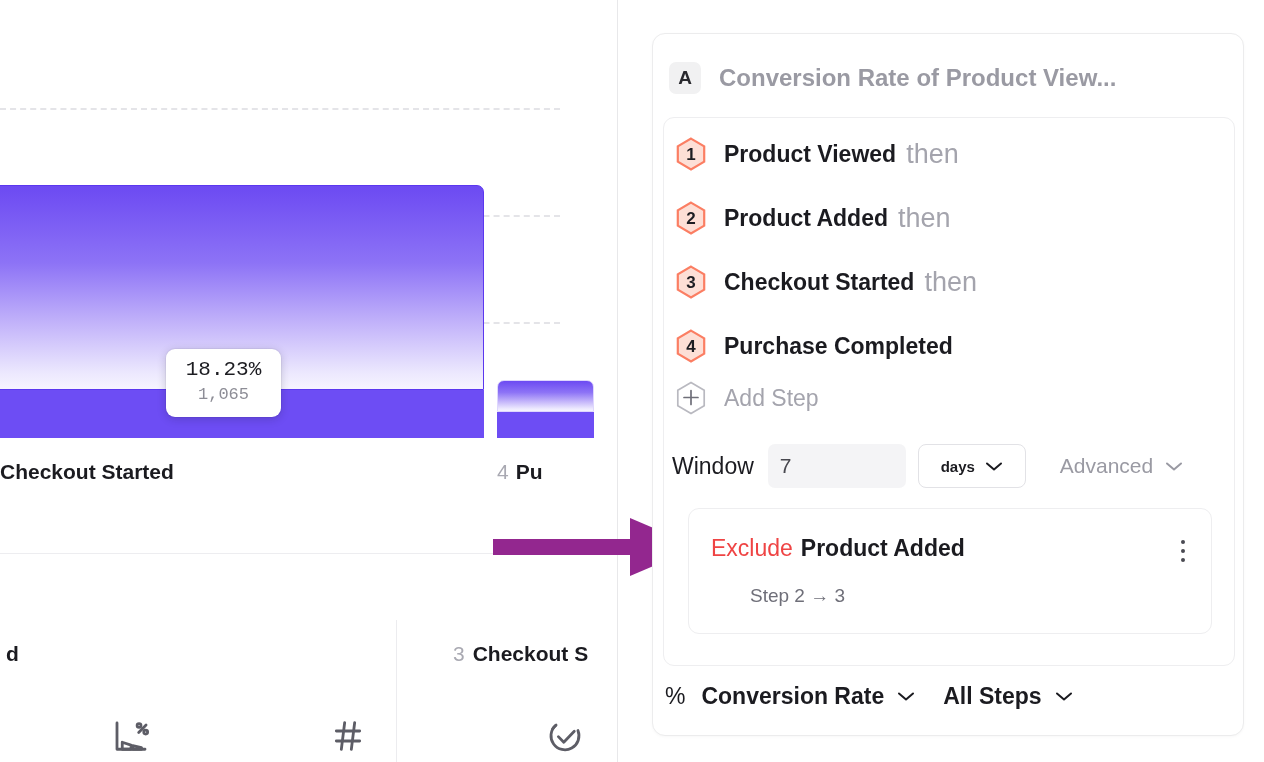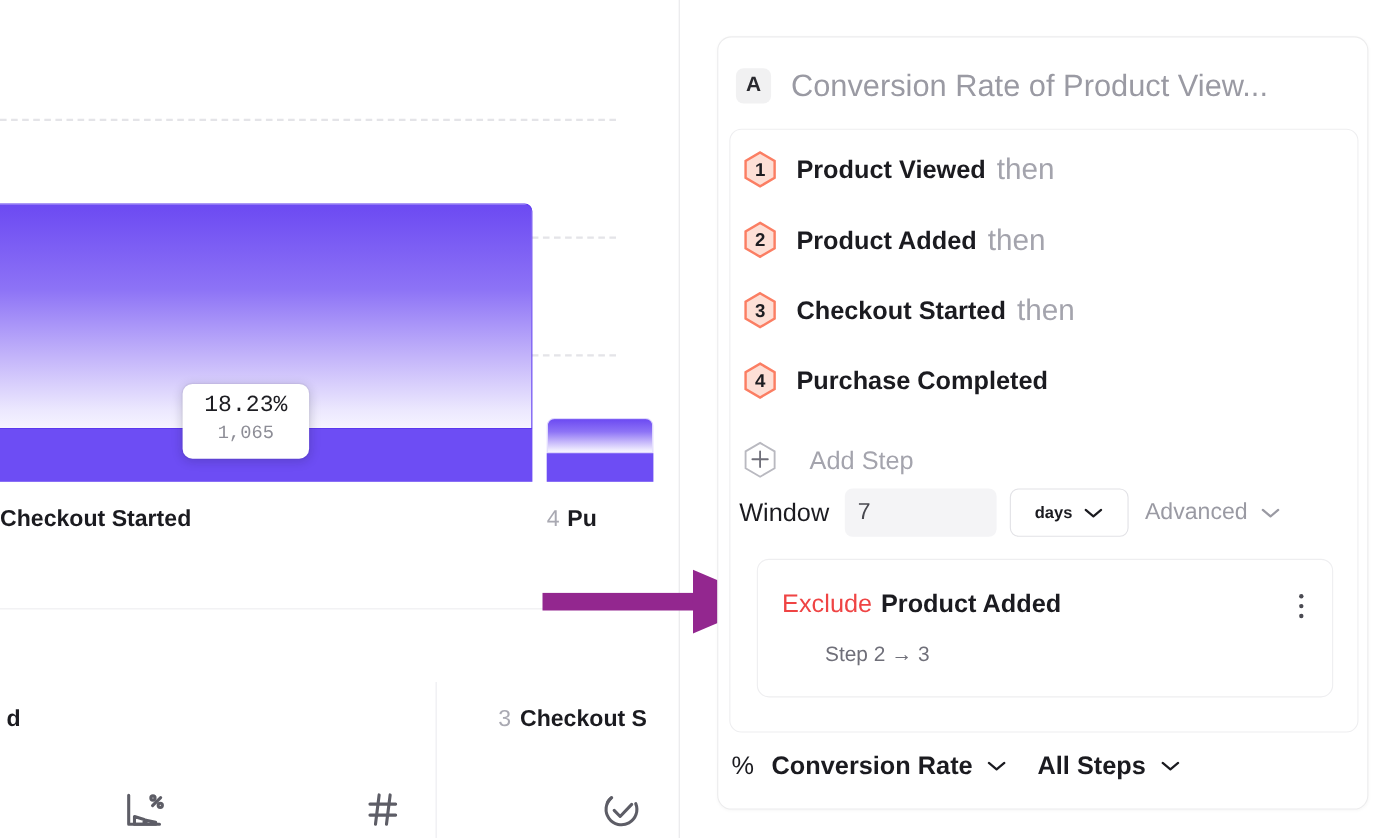--- a/index.html
+++ b/index.html
@@ -110,21 +110,21 @@
     position:absolute;left:0;top:0;width:100%;height:87px;
   }
   #panel-letter{
     position:absolute;left:16px;top:28px;width:32px;height:32px;
     background:#f1f1f2;border-radius:7px;
     font-size:19px;font-weight:700;color:#29292e;
     display:flex;align-items:center;justify-content:center;
   }
   #panel-title{
     position:absolute;left:66px;top:28px;height:32px;display:flex;align-items:center;
-    font-size:28px;color:#9a9aa3;white-space:nowrap;
+    font-size:24px;color:#9a9aa3;white-space:nowrap;font-weight:bold;
   }
 
   #steps-card{
     position:absolute;left:10px;top:83px;width:572px;height:549px;
     border:1px solid #eeeef0;border-radius:11px;box-sizing:border-box;
   }
 
   .step-row{
     position:absolute;left:12px;height:40px;display:flex;align-items:center;
   }
@@ -137,42 +137,42 @@
     position:relative;font-size:17px;font-weight:700;color:#1d1d22;line-height:1;
   }
   .step-name{font-size:23px;font-weight:700;color:#1b1b20;white-space:nowrap;}
   .step-then{font-size:27px;font-weight:400;color:#a4a4ad;margin-left:10px;}
   .addstep-label{font-size:23px;color:#a4a4ad;}
 
   #step-1{top:16px;}
   #step-2{top:80px;}
   #step-3{top:144px;}
   #step-4{top:208px;}
-  #add-step{top:280px;gap:12px;}
+  #add-step{top:260px;}
 
   
   #window-row{
     position:absolute;left:8px;top:322px;width:560px;height:52px;
     display:flex;align-items:center;
   }
   #window-label{font-size:23px;font-weight:400;color:#1b1b20;margin-right:14px;}
   #window-value{
     width:138px;height:44px;background:#f4f4f6;border:none;border-radius:7px;
     font-family:"Liberation Sans",sans-serif;font-size:21px;color:#48484f;
     padding:0 12px;box-sizing:border-box;outline:none;
   }
   #window-unit{
     margin-left:12px;height:44px;min-width:108px;
     border:1px solid #e2e2e6;border-radius:8px;
     display:flex;align-items:center;justify-content:center;gap:10px;
     font-size:15px;font-weight:700;color:#1b1b20;
     padding:0 14px;box-sizing:border-box;cursor:pointer;background:#fff;
   }
   #advanced-toggle{
-    margin-left:15px;height:44px;display:flex;align-items:center;gap:12px;
+    margin-left:34px;height:44px;display:flex;align-items:center;gap:12px;
     font-size:21px;color:#9a9aa3;cursor:pointer;
   }
 
   
   #exclusion-card{
     position:absolute;left:24px;top:390px;width:524px;height:126px;
     border:1px solid #eeeef0;border-radius:11px;box-sizing:border-box;
     background:#fff;
   }
   #exclusion-title{

